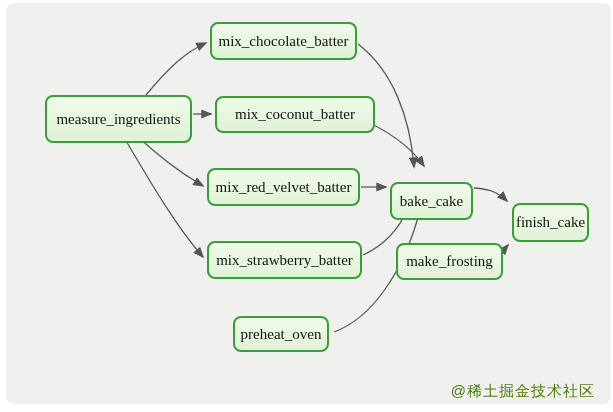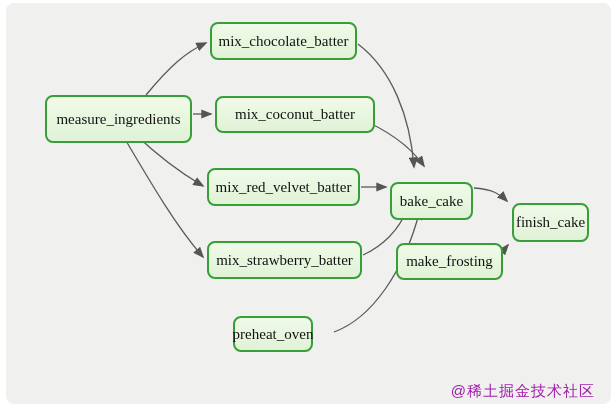--- a/index.html
+++ b/index.html
@@ -12,25 +12,25 @@
   .node{position:absolute;display:flex;align-items:center;justify-content:center;
         background:linear-gradient(180deg,#f0fae9 0%,#e7f6de 55%,#e1f2d8 100%);
         border:2px solid #389e38;border-radius:8px;box-sizing:border-box;
         font-size:15px;color:#111111;white-space:nowrap;cursor:pointer;}
   
   .n-measure    {left:45px; top:95px; width:147px;height:48px;}
   .n-chocolate  {left:210px;top:22px; width:147px;height:38px;}
   .n-coconut    {left:215px;top:96px; width:160px;height:37px;}
   .n-redvelvet  {left:207px;top:168px;width:153px;height:38px;}
   .n-strawberry {left:207px;top:241px;width:155px;height:38px;font-family:Liberation Serif, serif;}
-  .n-preheat    {left:233px;top:316px;width:80px;height:36px;}
+  .n-preheat    {left:233px;top:316px;width:96px;height:36px;}
   .n-bake       {left:390px;top:182px;width:83px; height:38px;}
   .n-frosting   {left:396px;top:243px;width:107px;height:37px;}
   .n-finish     {left:500px;top:203px;width:77px; height:39px;margin-left:12px;}
-  #watermark{position:absolute;right:18px;top:382px;font-size:15px;color:#a21caf;
+  #watermark{position:absolute;right:18px;top:382px;font-size:15px;color:#4d7c0f;
              font-family:"Liberation Sans","DejaVu Sans",sans-serif;letter-spacing:1px;}
 </style>
 </head>
 <body>
 
 <div id="stage">
   <div id="canvas"></div>
 
   <svg id="edges" viewBox="0 0 613 412" xmlns="http://www.w3.org/2000/svg">
     <defs>

